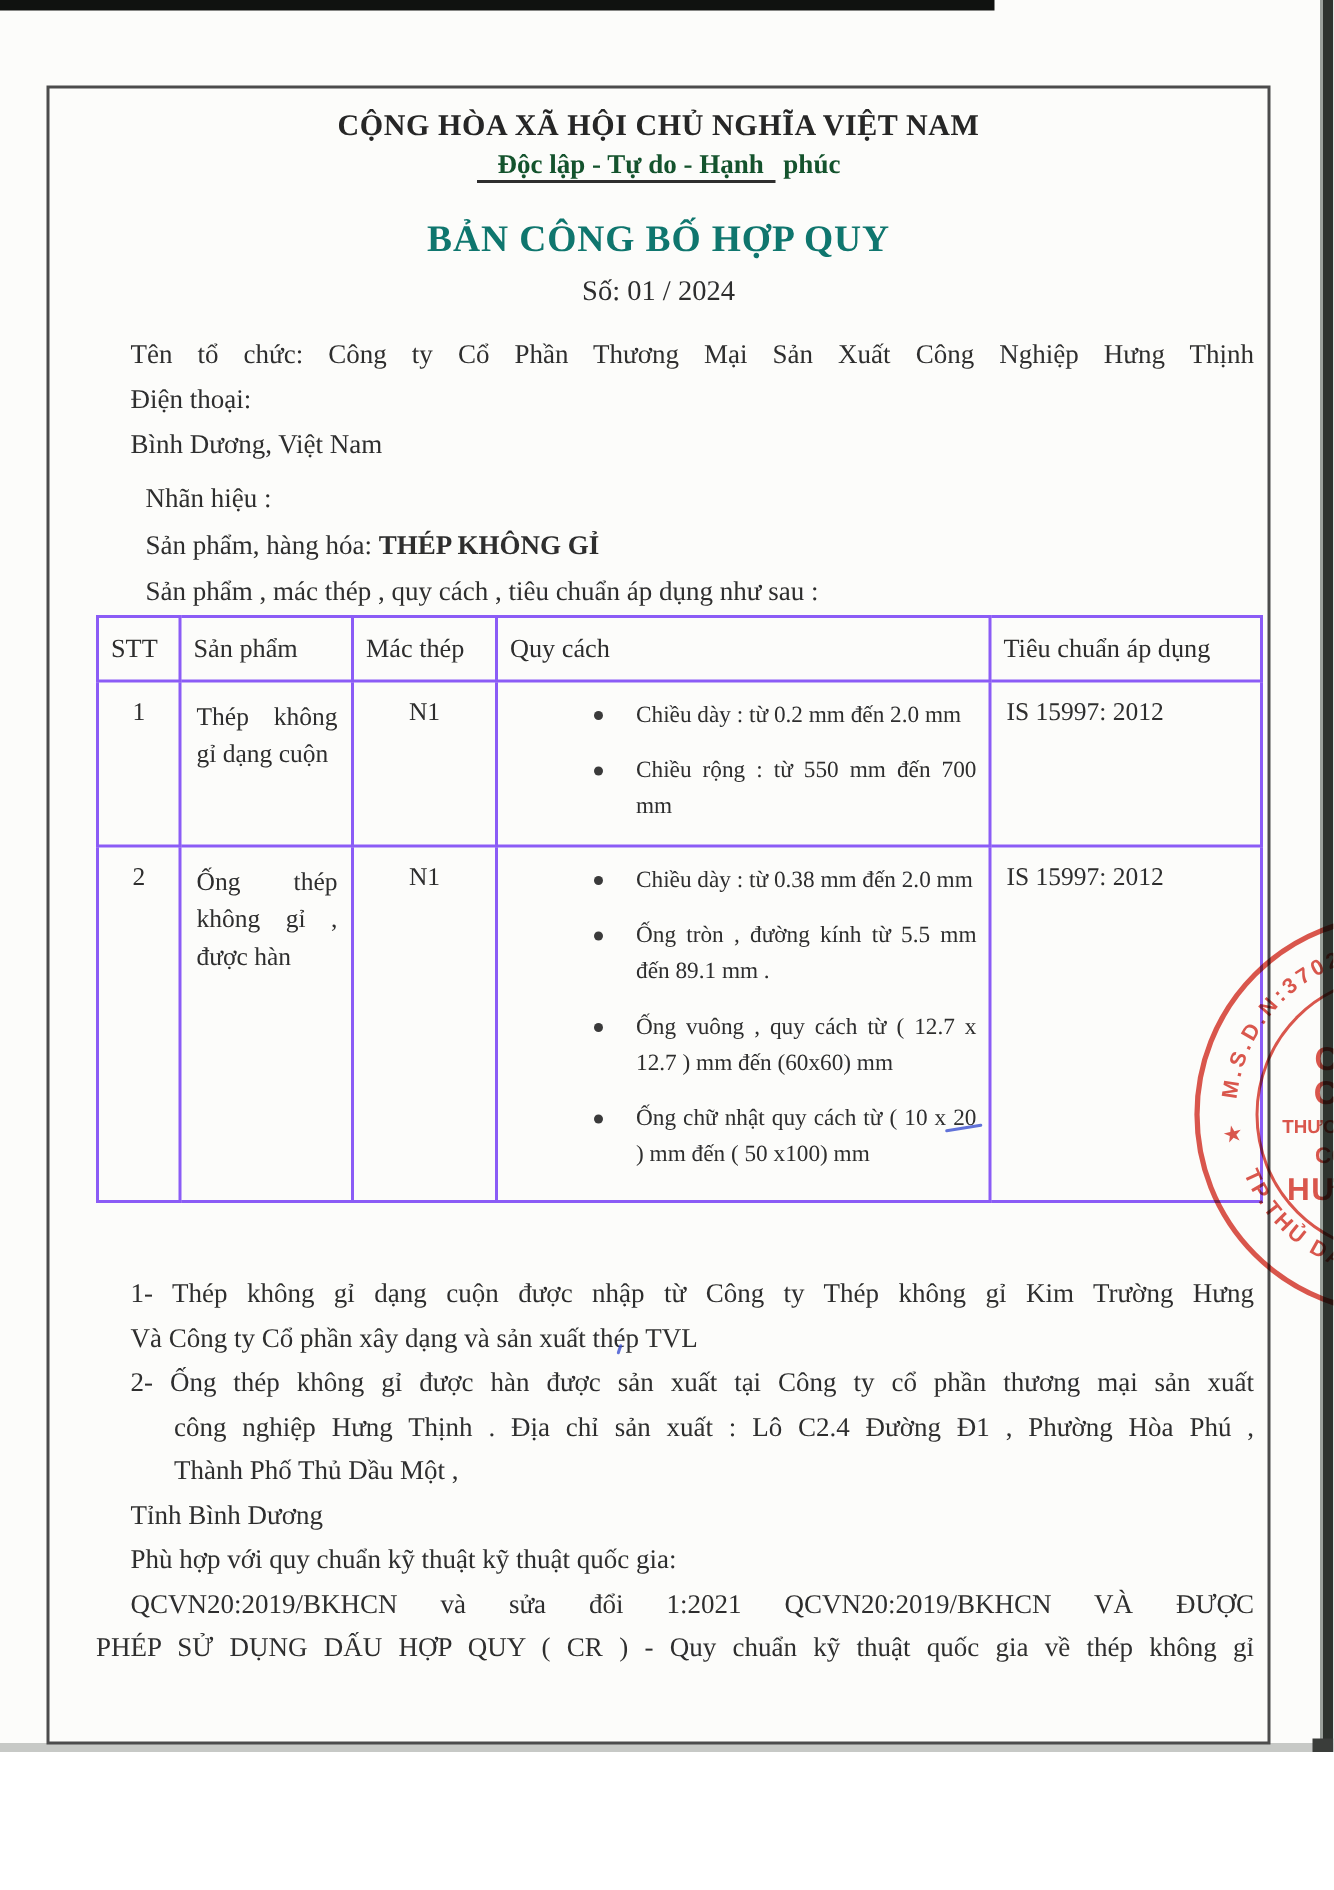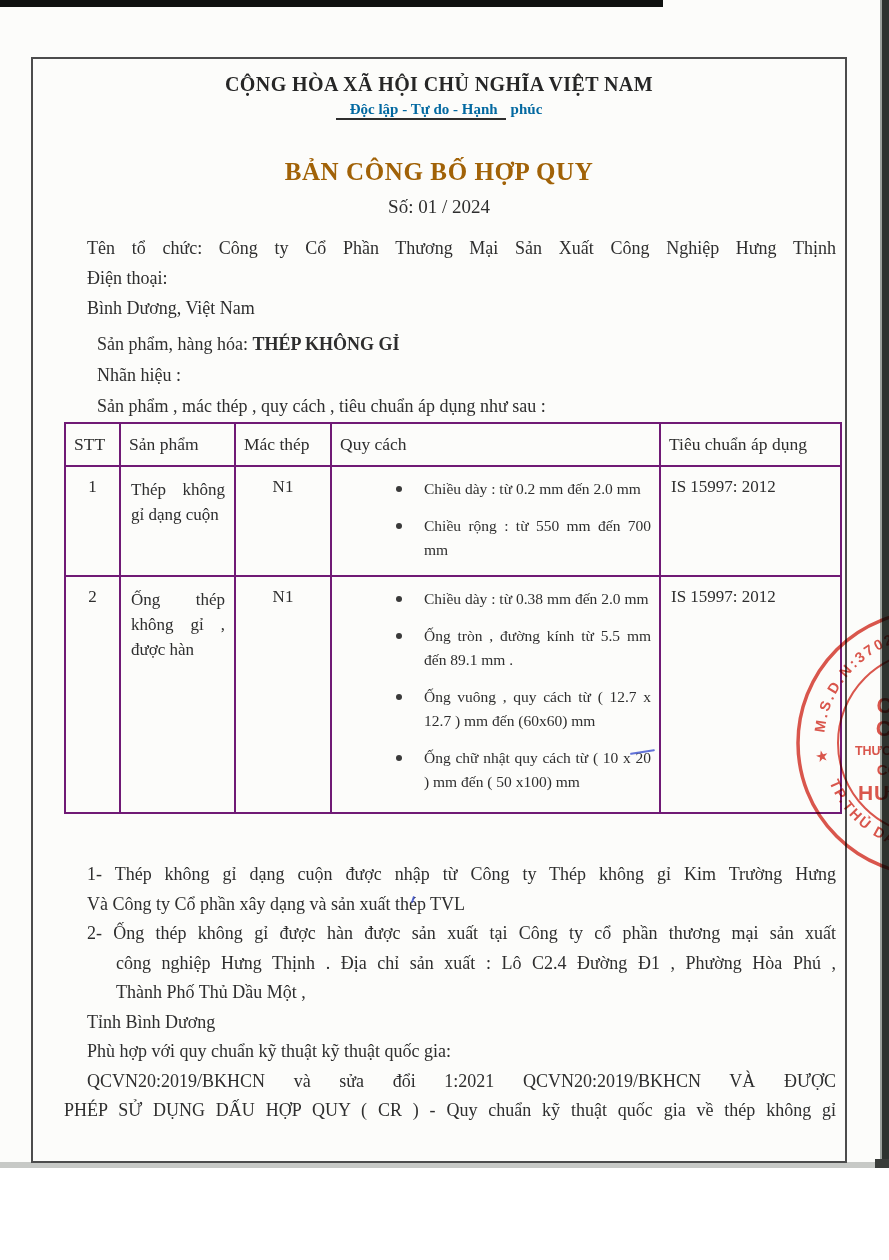--- a/index.html
+++ b/index.html
@@ -16,34 +16,34 @@
   .scan-corner { position:absolute; right:0; bottom:0; width:14px; height:9px; background:#3a3d3a; }
 
   
   .frame {
     position:absolute; left:31px; top:57px; width:816px; height:1106px;
     border:2px solid #4c4c4c; background:transparent;
   }
 
   .center-head { margin-top:12px; text-align:center; }
   .nat-title { font-size:20px; font-weight:bold; letter-spacing:.4px; line-height:26px; color:#262626; }
-  .motto { font-size:15px; font-weight:bold; line-height:24px; color:#0369a1; }
+  .motto { font-size:18px; font-weight:bold; line-height:24px; color:#14532d; }
   .motto .ul { border-bottom:2px solid #2e2e2e; padding:0 8px 1px 14px; }
   .motto .tail { margin-left:5px; }
 
-  .doc-title { margin-top:34px; text-align:center; font-size:25px; font-weight:bold; letter-spacing:.6px; line-height:34px; color:#a16207; }
+  .doc-title { margin-top:22px; text-align:center; font-size:25px; font-weight:bold; letter-spacing:.6px; line-height:34px; color:#0f766e; }
   .doc-no { margin-top:5px; text-align:center; font-size:19px; line-height:26px; }
 
   .org { margin:13px 9px 0 54px; font-size:18px; line-height:30px; }
   .jline { text-align:justify; text-align-last:justify; }
   .product { margin:6px 9px 0 64px; font-size:18px; line-height:31px; }
   .bold { font-weight:bold; }
 
   table.spec { border-collapse:collapse; table-layout:fixed; margin-left:31px; width:776px; font-size:17px; }
-  table.spec th, table.spec td { border:2px solid #701a75; vertical-align:top; }
+  table.spec th, table.spec td { border:2px solid #8b5cf6; vertical-align:top; }
   table.spec th { font-weight:normal; height:43px; vertical-align:middle; text-align:left; padding:0 8px; font-size:17.5px; }
   th.c-stt, td.c-stt { text-align:center; }
   td.c-stt { padding-top:10px; }
   td.c-sp { padding:10px 9px 0 10px; text-align:justify; line-height:25px; }
   td.c-mt { text-align:center; padding-top:10px;border-radius:22px; }
   td.c-qc { padding:4px 8px 0 0; }
   td.c-tc { padding:10px 8px 0 10px; }
   tr.r1 td { height:93px; }
   tr.r2 td { height:237px; }
   ul.qc { list-style:none; margin:6px 0 0 0; font-size:15.5px; line-height:24px; }
@@ -84,22 +84,22 @@
     <div class="doc-title">BẢN CÔNG BỐ HỢP QUY</div>
     <div class="doc-no">Số: 01 / 2024</div>
 
     <div class="org">
       <div class="jline">Tên tổ chức: Công ty Cổ Phần Thương Mại Sản Xuất Công Nghiệp Hưng Thịnh</div>
       <div>Điện thoại:</div>
       <div>Bình Dương, Việt Nam</div>
     </div>
 
     <div class="product">
+      <div>Nhãn hiệu :</div>
       <div><span>Sản phẩm, hàng hóa: </span><span class="bold">THÉP KHÔNG GỈ</span></div>
-      <div>Nhãn hiệu :</div>
       <div>Sản phẩm , mác thép , quy cách , tiêu chuẩn áp dụng như sau :</div>
     </div>
 
     <table class="spec">
       <colgroup>
         <col style="width:55px">
           <col style="width:115px">
           <col style="width:96px">
           <col style="width:329px">
           <col style="width:181px">

